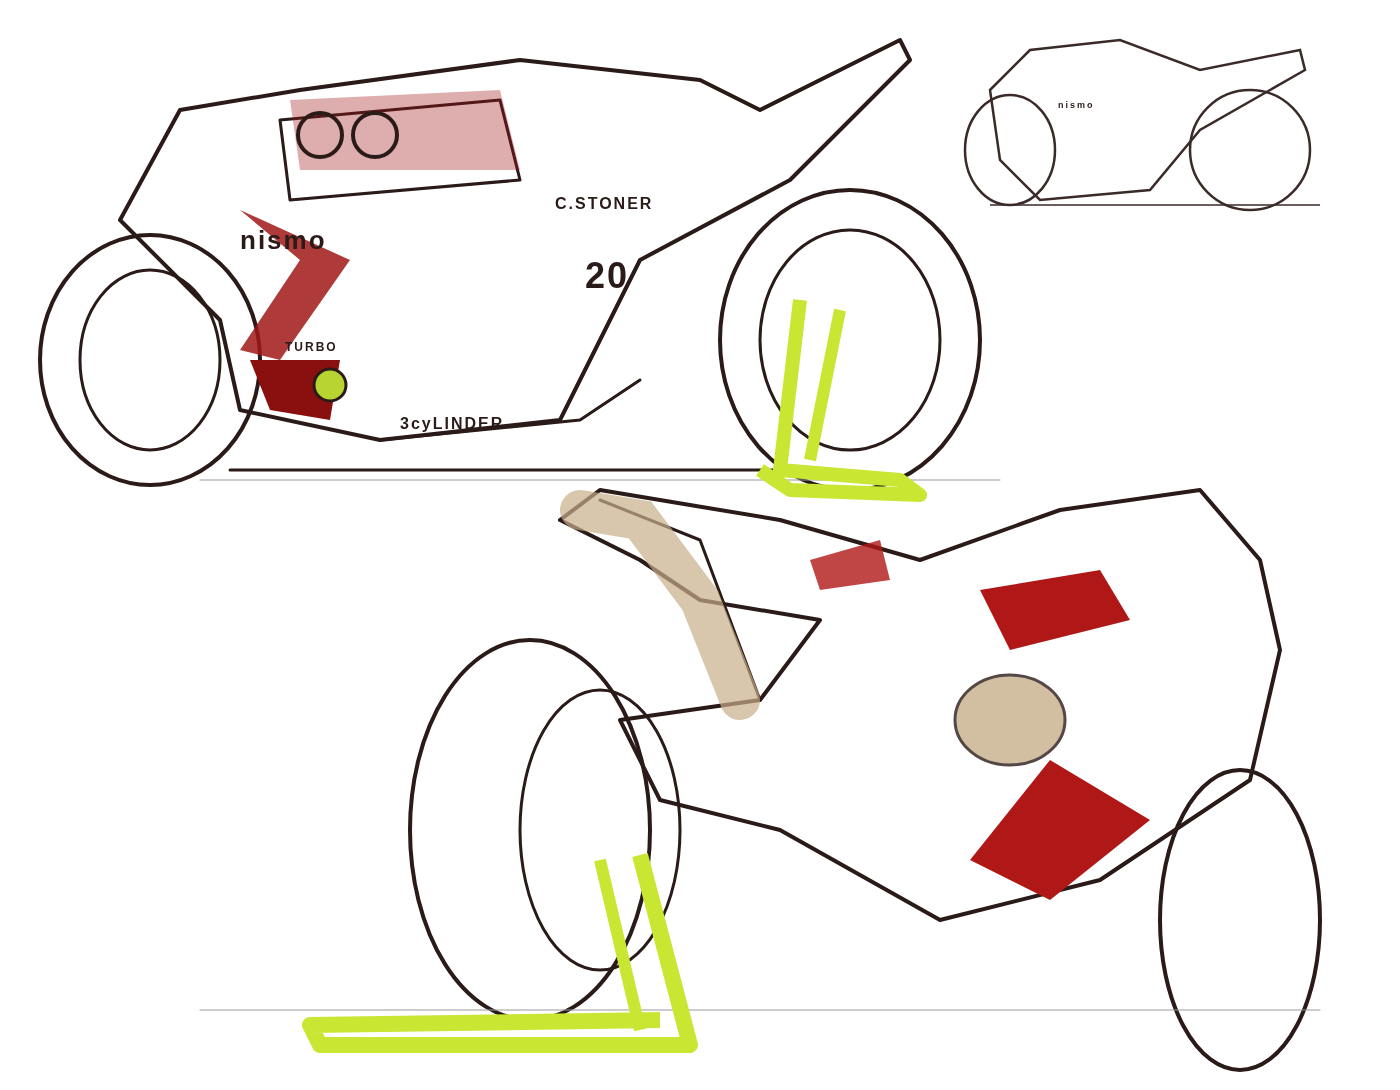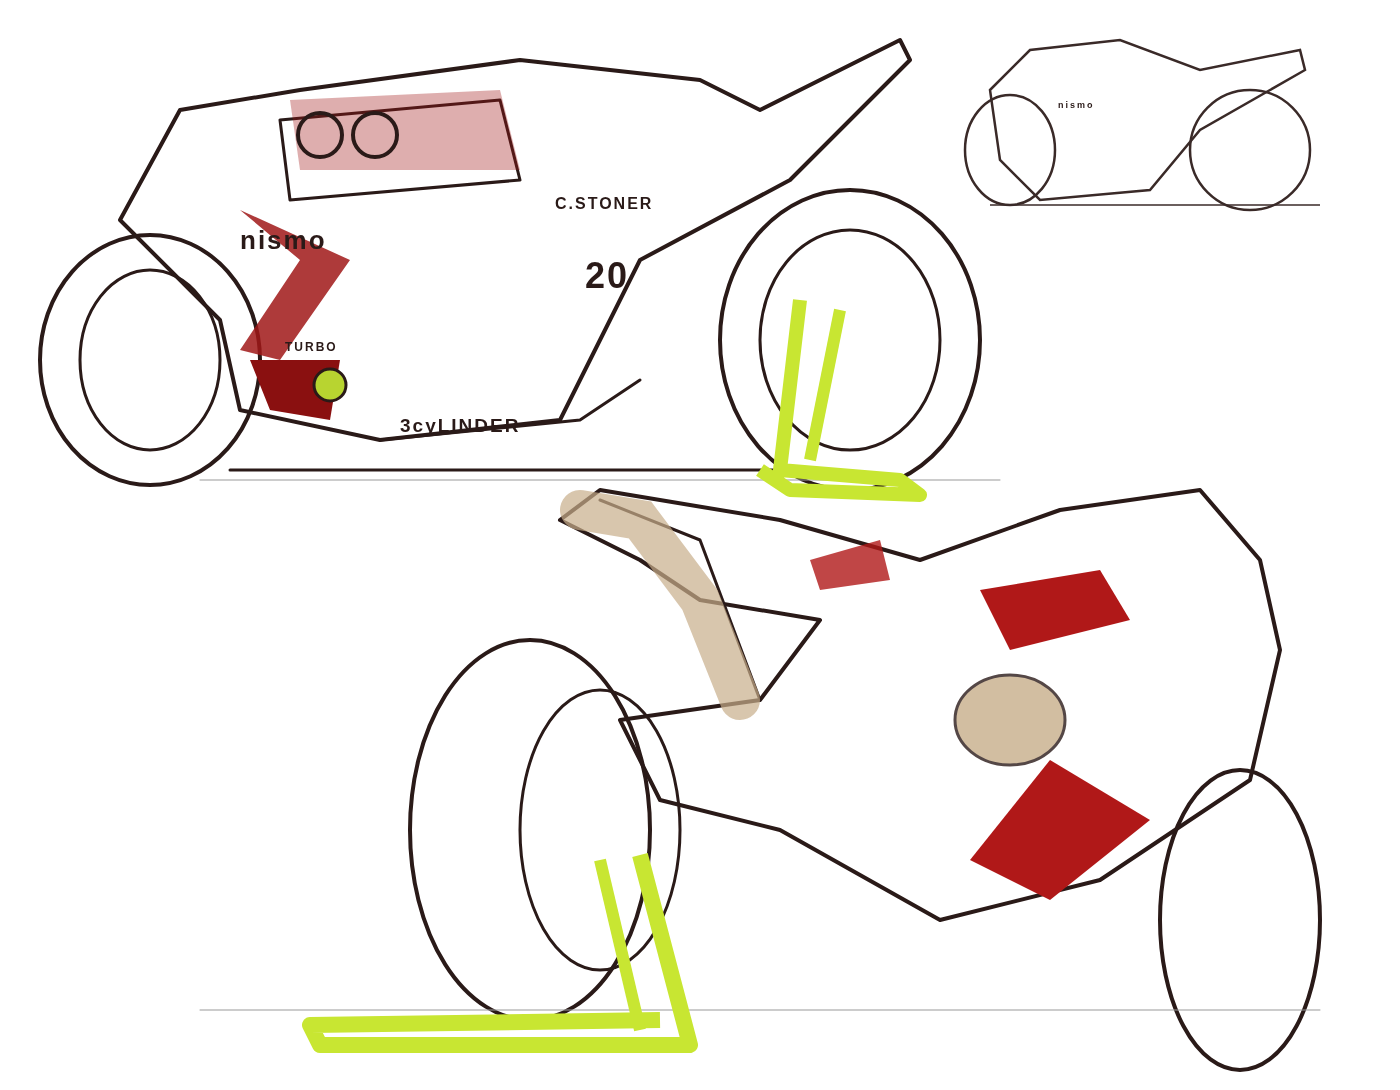--- a/index.html
+++ b/index.html
@@ -59,17 +59,17 @@
   <path d="M1050 760 L1150 820 L1050 900 L970 860 Z" fill="#b01818"></path>
   <path d="M810 560 L880 540 L890 580 L820 590 Z" fill="#b01818" opacity="0.8"></path>
   <ellipse cx="1010" cy="720" rx="55" ry="45" fill="#c8ae8a" stroke="#2a1a18" stroke-width="3" opacity="0.8"></ellipse>
 
   <path d="M640 855 L690 1045 L320 1045 L310 1025 L660 1020" fill="none" stroke="#c8e632" stroke-width="16" stroke-linejoin="round"></path>
   <path d="M600 860 L640 1030" fill="none" stroke="#c8e632" stroke-width="12"></path>
 </svg>
 
 <span class="label" style="left:240px;top:225px;font-size:26px;">nismo</span>
 <span class="label" style="left:262px;top:340px;font-size:12px;margin-left:23px;">TURBO</span>
-<span class="label" style="left:400px;top:415px;font-size:19px;">3cyLINDER</span>
+<span class="label" style="left:400px;top:415px;font-size:16px;">3cyLINDER</span>
 <span class="label" style="left:555px;top:195px;font-size:16px;">C.STONER</span>
 <span class="label" style="left:585px;top:255px;font-size:36px;">20</span>
 <span class="label" style="left:1058px;top:100px;font-size:9px;">nismo</span>
 </div>
 
 </body></html>

